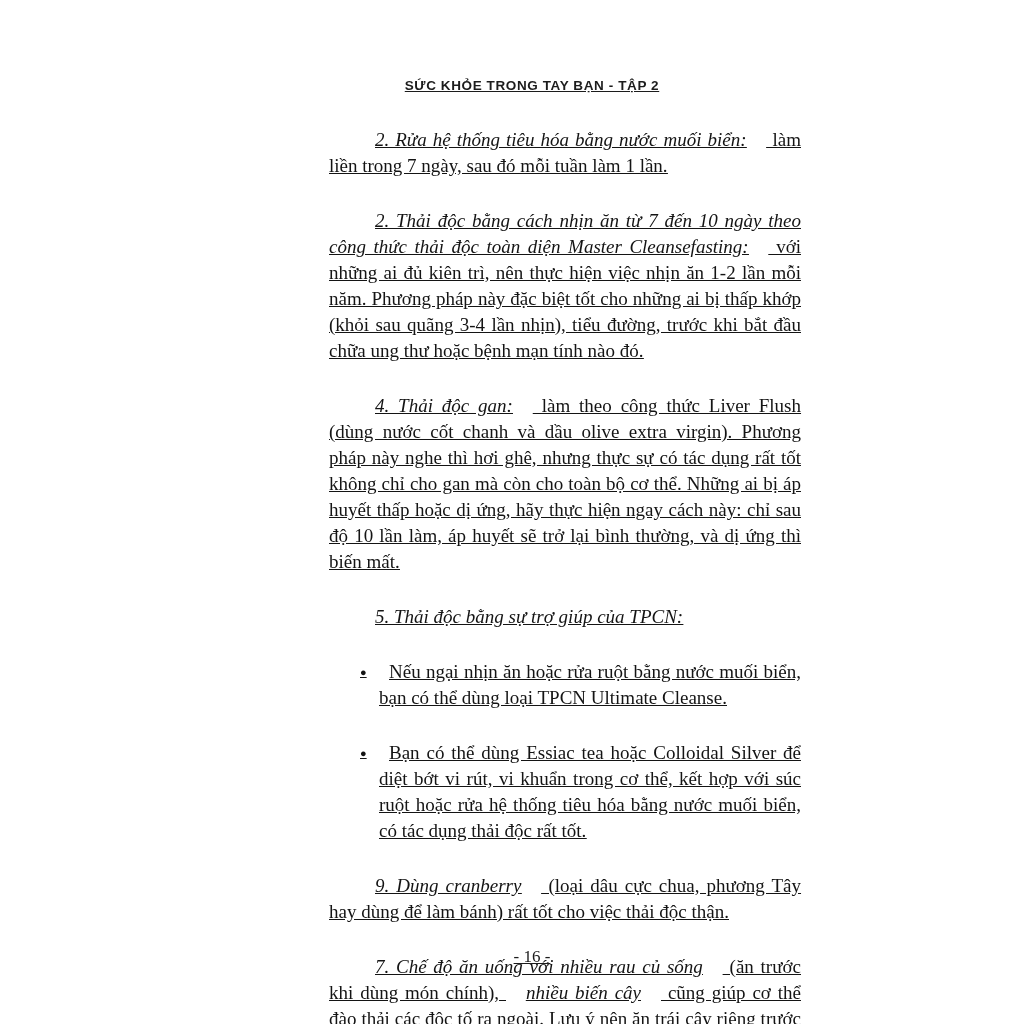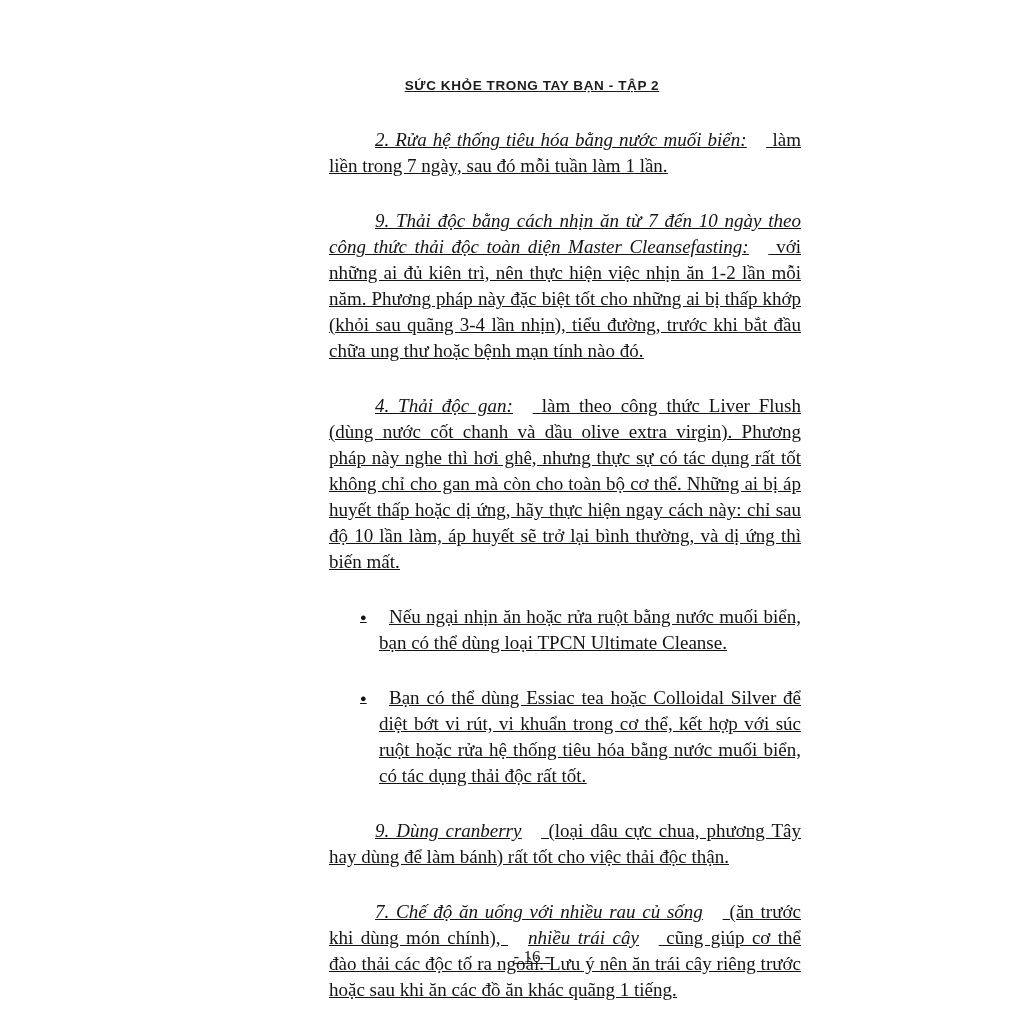--- a/index.html
+++ b/index.html
@@ -82,25 +82,26 @@
   }
 </style>
 </head>
 <body>
 
 <div class="page">
   <div class="running-header">SỨC KHỎE TRONG TAY BẠN - TẬP 2</div>
 
   <div class="content">
       <p class="para"><span class="it">2. Rửa hệ thống tiêu hóa bằng nước muối biển:</span><span> làm liền trong 7 ngày, sau đó mỗi tuần làm 1 lần.</span></p>
-      <p class="para"><span class="it">9. Thải độc bằng cách nhịn ăn từ 7 đến 10 ngày theo công thức thải độc toàn diện Master Cleansefasting:</span><span> với những ai đủ kiên trì, nên thực hiện việc nhịn ăn 1-2 lần mỗi năm. Phương pháp này đặc biệt tốt cho những ai bị thấp khớp (khỏi sau quãng 3-4 lần nhịn), tiểu đường, trước khi bắt đầu chữa ung thư hoặc bệnh mạn tính nào đó.</span></p>
+      <p class="para"><span class="it">2. Thải độc bằng cách nhịn ăn từ 7 đến 10 ngày theo công thức thải độc toàn diện Master Cleansefasting:</span><span> với những ai đủ kiên trì, nên thực hiện việc nhịn ăn 1-2 lần mỗi năm. Phương pháp này đặc biệt tốt cho những ai bị thấp khớp (khỏi sau quãng 3-4 lần nhịn), tiểu đường, trước khi bắt đầu chữa ung thư hoặc bệnh mạn tính nào đó.</span></p>
       <p class="para"><span class="it">4. Thải độc gan:</span><span> làm theo công thức Liver Flush (dùng nước cốt chanh và dầu olive extra virgin). Phương pháp này nghe thì hơi ghê, nhưng thực sự có tác dụng rất tốt không chỉ cho gan mà còn cho toàn bộ cơ thể. Những ai bị áp huyết thấp hoặc dị ứng, hãy thực hiện ngay cách này: chỉ sau độ 10 lần làm, áp huyết sẽ trở lại bình thường, và dị ứng thì biến mất.</span></p>
+      <p class="para"><span class="it">5. Thải độc bằng sự trợ giúp của TPCN:</span></p>
       <div class="bullet"><span class="dot">●</span><span>Nếu ngại nhịn ăn hoặc rửa ruột bằng nước muối biển, bạn có thể dùng loại TPCN Ultimate Cleanse.</span></div>
       <div class="bullet"><span class="dot">●</span><span>Bạn có thể dùng Essiac tea hoặc Colloidal Silver để diệt bớt vi rút, vi khuẩn trong cơ thể, kết hợp với súc ruột hoặc rửa hệ thống tiêu hóa bằng nước muối biển, có tác dụng thải độc rất tốt.</span></div>
       <p class="para"><span class="it">9. Dùng cranberry</span><span> (loại dâu cực chua, phương Tây hay dùng để làm bánh) rất tốt cho việc thải độc thận.</span></p>
-      <p class="para"><span class="it">7. Chế độ ăn uống với nhiều rau củ sống</span><span> (ăn trước khi dùng món chính), </span><span class="it">nhiều trái cây</span><span> cũng giúp cơ thể đào thải các độc tố ra ngoài. Lưu ý nên ăn trái cây riêng trước hoặc sau khi ăn các đồ ăn khác quãng 1 tiếng.</span></p>
+      <p class="para"><span class="it">7. Chế độ ăn uống với nhiều rau củ sống</span><span> (ăn trước khi dùng món chính), </span><span class="it">nhiều biến cây</span><span> cũng giúp cơ thể đào thải các độc tố ra ngoài. Lưu ý nên ăn trái cây riêng trước hoặc sau khi ăn các đồ ăn khác quãng 1 tiếng.</span></p>
     </div>
 
   <div class="page-number">- 16 -</div>
 
   <div class="edge-right"></div>
   <div class="edge-bottom"></div>
 </div>
 
 </body></html>

